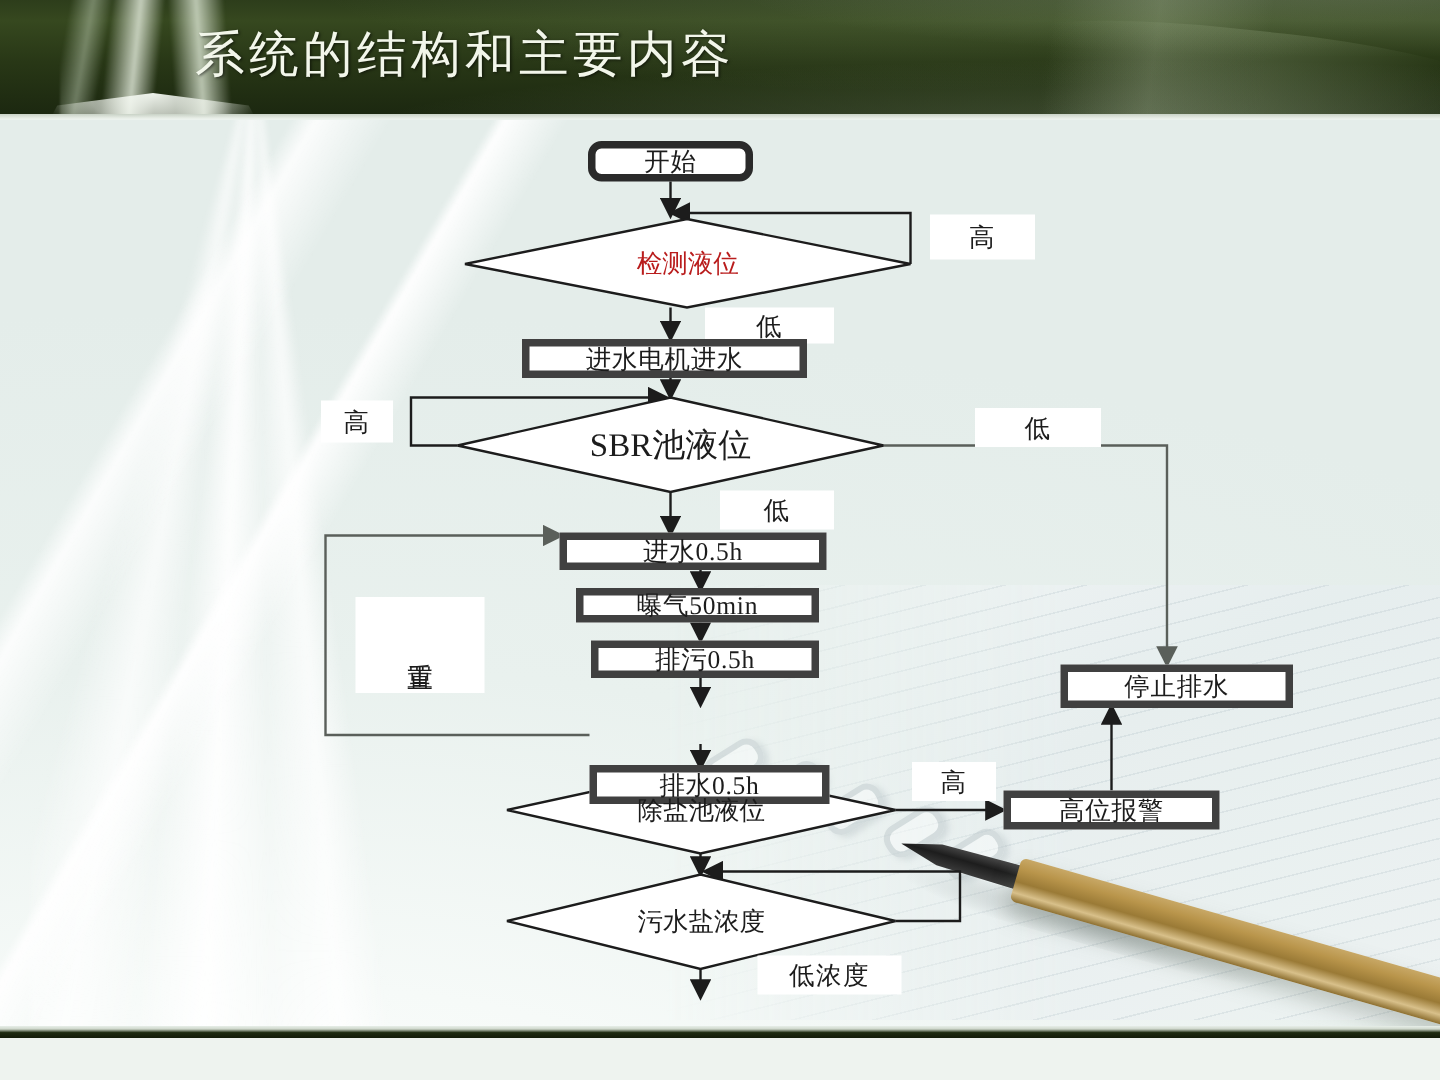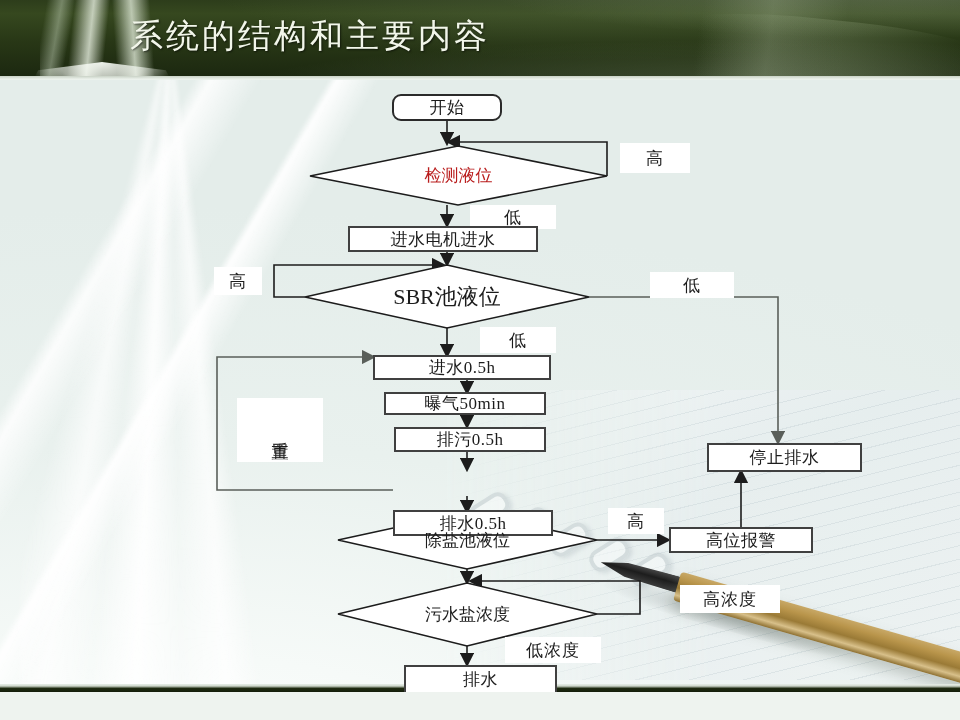--- a/index.html
+++ b/index.html
@@ -219,21 +219,21 @@
     width: 960px;
     height: 8px;
     background: linear-gradient(to bottom, #e7eee8 0%, #cfd8cc 25%, #1f2b11 55%, #141c0a 100%);
   }
 
   
   .node {
     position: absolute;
     box-sizing: border-box;
     background: #ffffff;
-    border: 2px solid #404040;
+    border: 5px solid #404040;
     display: flex;
     align-items: center;
     justify-content: center;
     color: #1c1c1c;
     font-size: 17px;
     white-space: nowrap;
     letter-spacing: .5px;
   }
   .node.rounded {
     border-radius: 9px;
@@ -426,25 +426,19 @@
   </div>
 
   <div class="node" style="left:669px; top:527px; width:144px; height:26px;">
     <span>高位报警</span>
   </div>
 
   <div class="diamond-outline" style="left:338px; top:583px; width:259px; height:63px; display:flex; align-items:center; justify-content:center;">
     <span style="font-size:17px; color:#1c1c1c;">污水盐浓度</span>
   </div>
 
-  <div class="tag" style="left:680px; top:585px; width:100px; height:28px;">
-    <span>高浓度</span>
-  </div>
 
   <div class="tag" style="left:505px; top:637px; width:96px; height:26px;">
     <span>低浓度</span>
   </div>
 
-  <div class="node" style="left:404px; top:665px; width:153px; height:29px;">
-    <span>排水</span>
-  </div>
 
 </div>
 
 </body></html>

